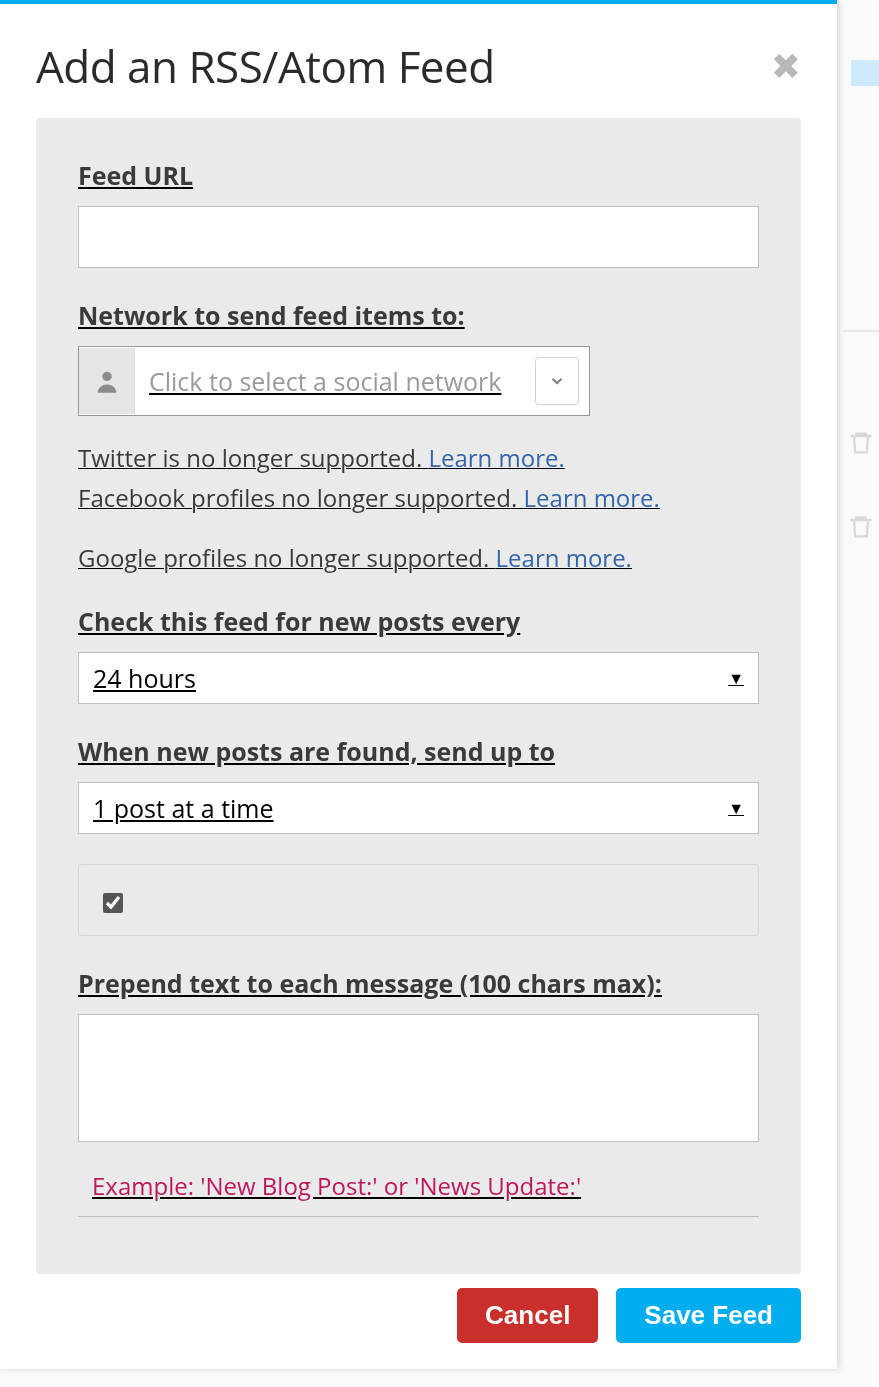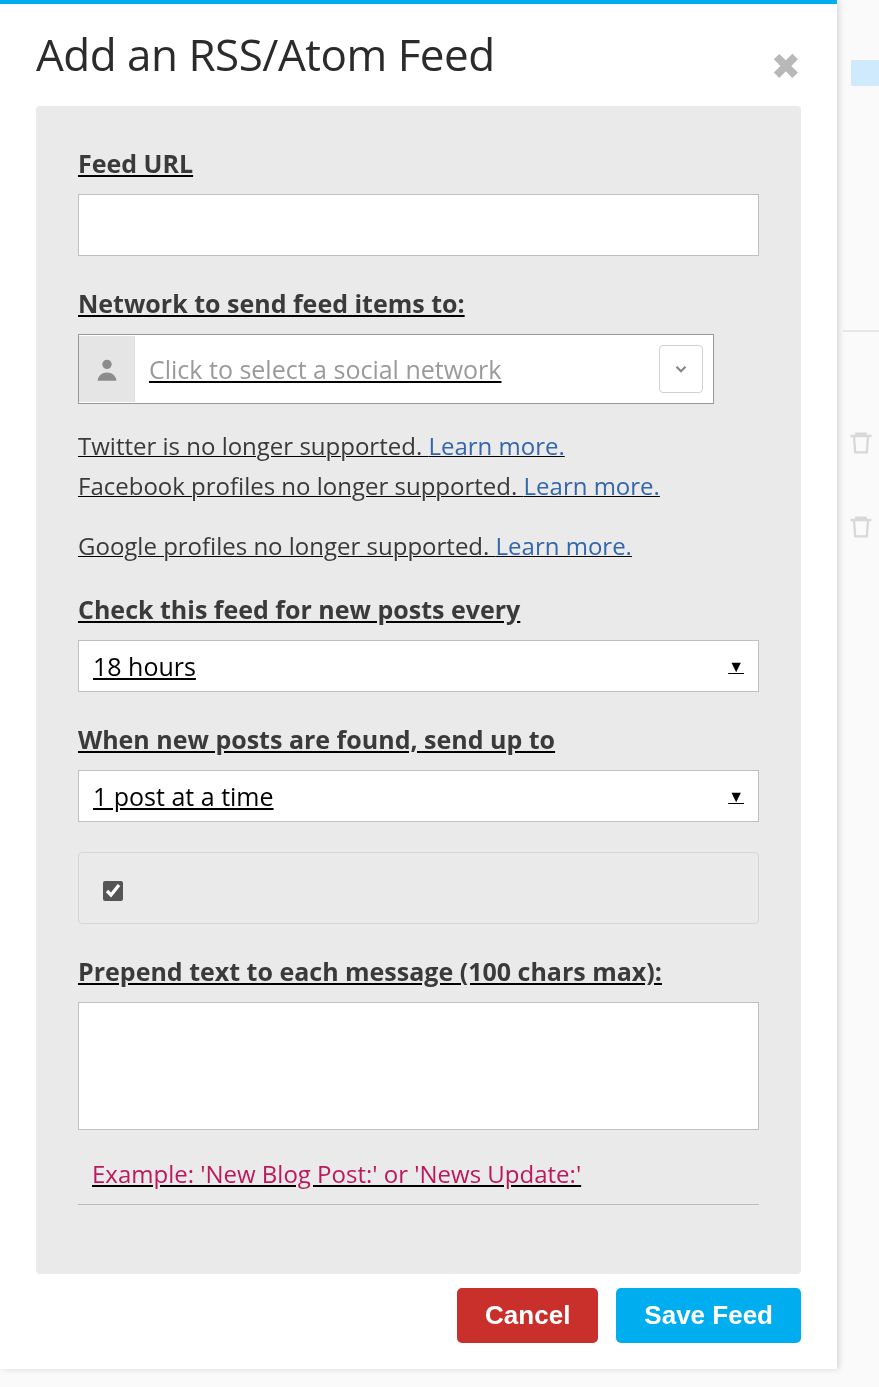--- a/index.html
+++ b/index.html
@@ -1,31 +1,31 @@
 <!DOCTYPE html>
 <html><head>
   <meta charset="utf-8">
   <style>
     * { box-sizing: border-box; margin: 0; padding: 0; }
     body { font-family: "Open Sans", "Segoe UI", Arial, sans-serif; background: #fafafa; width: 879px; height: 1387px; }
     .modal-overlay { position:absolute; inset:0; }
     .modal { position: absolute; top:0; left:0; right:42px; bottom:18px; background:#fff; border-top:4px solid #00aeef; box-shadow: 2px 0 6px rgba(0,0,0,0.15); display:flex; flex-direction:column; }
-    .modal-header { padding: 20px 36px 22px 36px; display:flex; justify-content:space-between; align-items:flex-end;border-radius:12px; }
+    .modal-header { padding: 32px 36px 22px 36px; display:flex; justify-content:space-between; align-items:center;border-radius:12px; }
     .modal-title { font-size: 44px; font-weight:400; color:#2b2b2b; letter-spacing:-0.5px; }
     .close-x { font-size:36px; color:#b8b8b8; cursor:pointer; line-height:1; }
     .modal-body-wrap { flex:1; padding:0 36px; overflow:hidden;text-decoration:underline; }
     .modal-body { background:#eaeaea; border-radius:4px; height: 100%; position:relative; overflow:hidden; }
     .body-inner { padding: 40px 42px 40px 42px; height:100%; overflow-y:auto; }
     .body-inner::-webkit-scrollbar { width:10px; }
     .body-inner::-webkit-scrollbar-thumb { background:#9a9a9a; border-radius:5px; }
     .body-inner::-webkit-scrollbar-track { background:transparent; }
     .form-label { font-size:25px; font-weight:700; color:#3a3a3a; margin-bottom:14px; display:block; }
     .text-input { width:100%; height:62px; background:#fff; border:1px solid #bfbfbf; font-size:22px; padding:0 12px; }
     .section { margin-bottom: 30px; }
-    .network-select { display:flex; align-items:center; width:636px; height:70px; border:1px solid #999; background:#fff; }
+    .network-select { display:flex; align-items:center; width:512px; height:70px; border:1px solid #999; background:#fff; }
     .avatar-box { width:56px; height:66px; background:#e5e5e5; display:flex; align-items:center; justify-content:center; border-right:1px solid #ddd; }
     .avatar-svg { fill:#8c8c8c; }
     .network-placeholder { flex:1; padding:0 14px; font-size:25px; color:#9a9a9a; }
     .chevron-btn { width:44px; height:48px; margin-right:10px; border:1px solid #d0d0d0; border-radius:4px; display:flex; align-items:center; justify-content:center; background:#fff; cursor:pointer; }
     .info-text { font-size:24px; color:#3a3a3a; line-height:1.5; }
     .info-link { color:#3366aa; cursor:pointer; }
     .info-row { margin-bottom:4px; }
     .info-block2 { margin-top:24px; margin-bottom:28px; }
     .select-box { width:100%; height:52px; border:1px solid #bfbfbf; background:#fff; font-size:25px; padding:0 14px; display:flex; align-items:center; justify-content:space-between; cursor:pointer; }
     .select-arrow { font-size:16px; color:#000; }
@@ -104,21 +104,21 @@
               <span class="info-text">Facebook profiles no longer supported. </span><span class="info-text info-link">Learn more.</span>
             </div>
             <div class="info-block2">
               <span class="info-text">Google profiles no longer supported. </span><span class="info-text info-link">Learn more.</span>
             </div>
           </div>
 
           <div class="section">
             <label class="form-label">Check this feed for new posts every</label>
             <div class="select-box">
-              <span>18 hours</span>
+              <span>24 hours</span>
               <span class="select-arrow">▼</span>
             </div>
           </div>
 
           <div class="section">
             <label class="form-label">When new posts are found, send up to</label>
             <div class="select-box">
               <span>1 post at a time</span>
               <span class="select-arrow">▼</span>
             </div>

